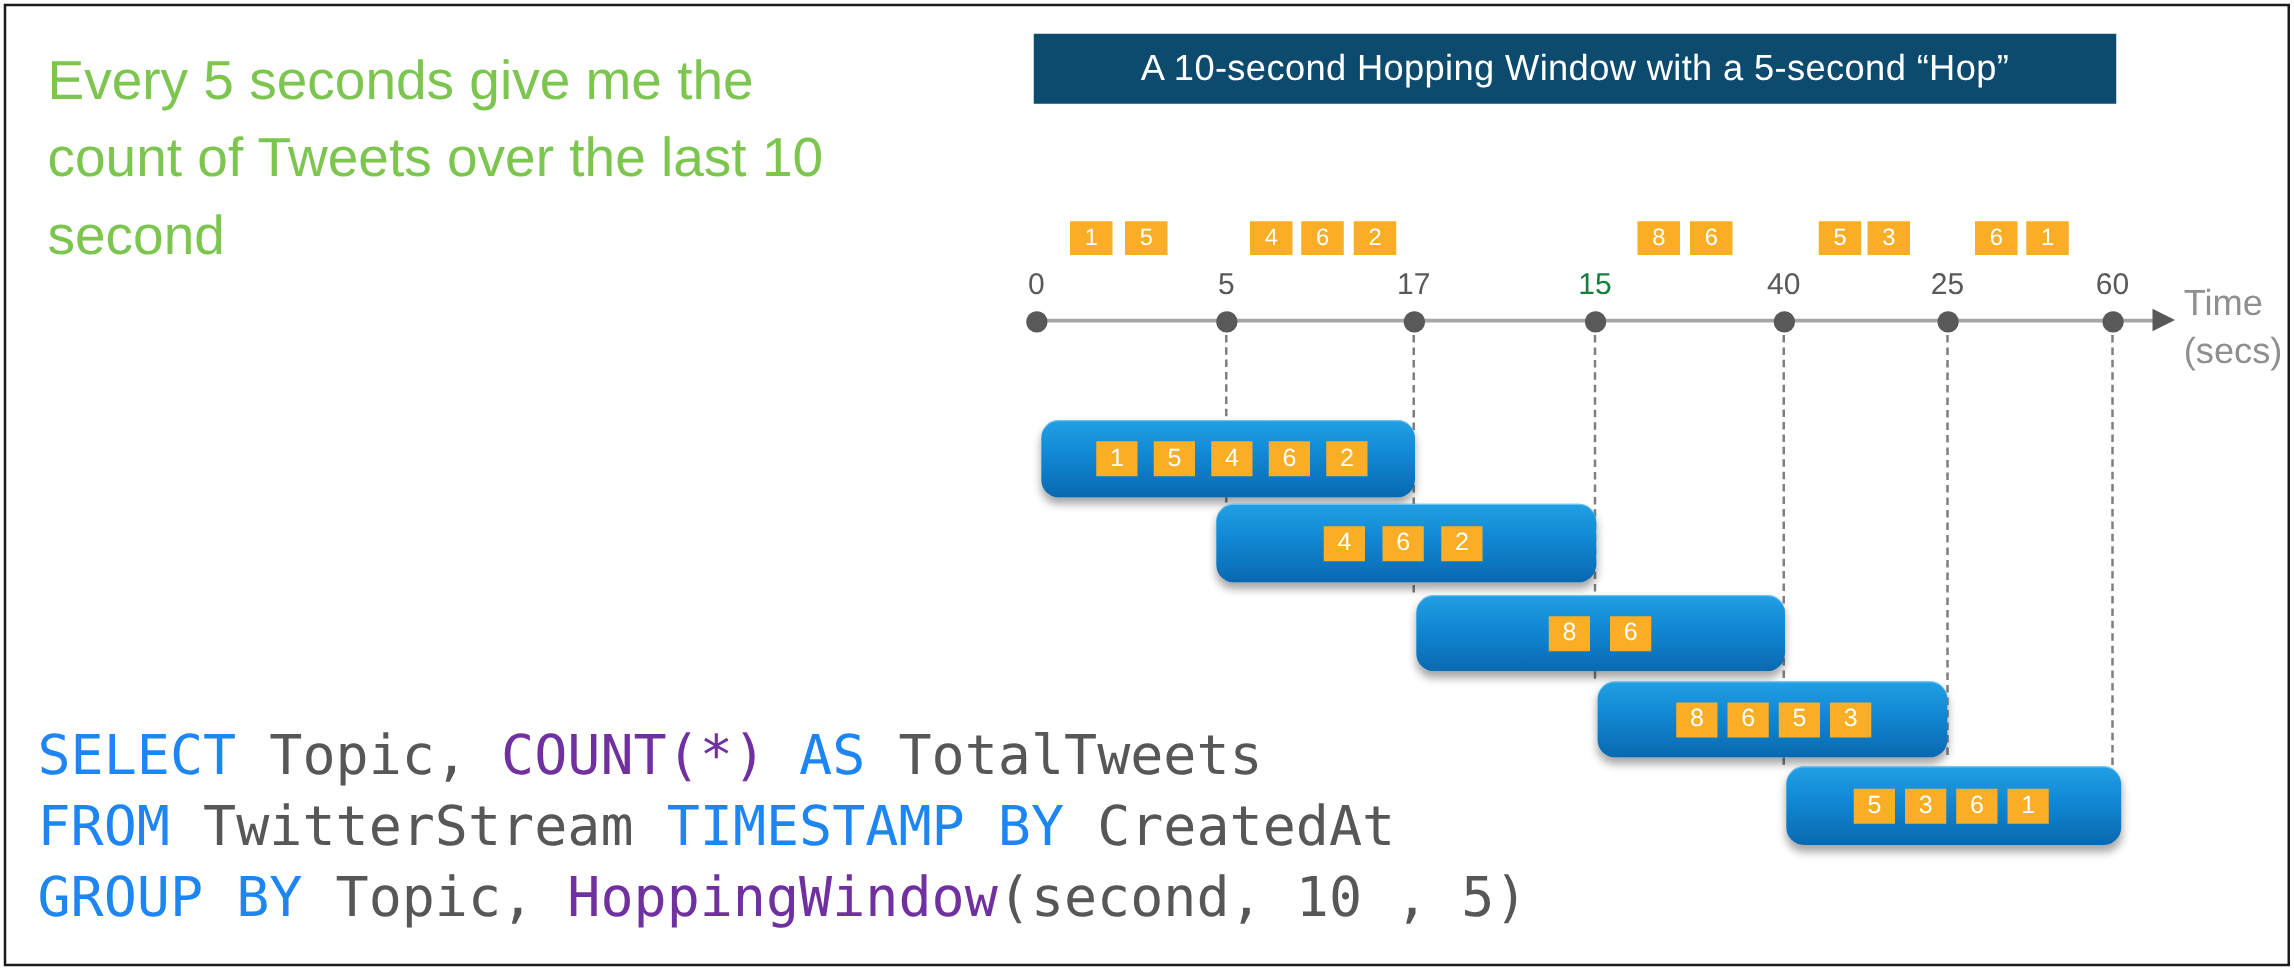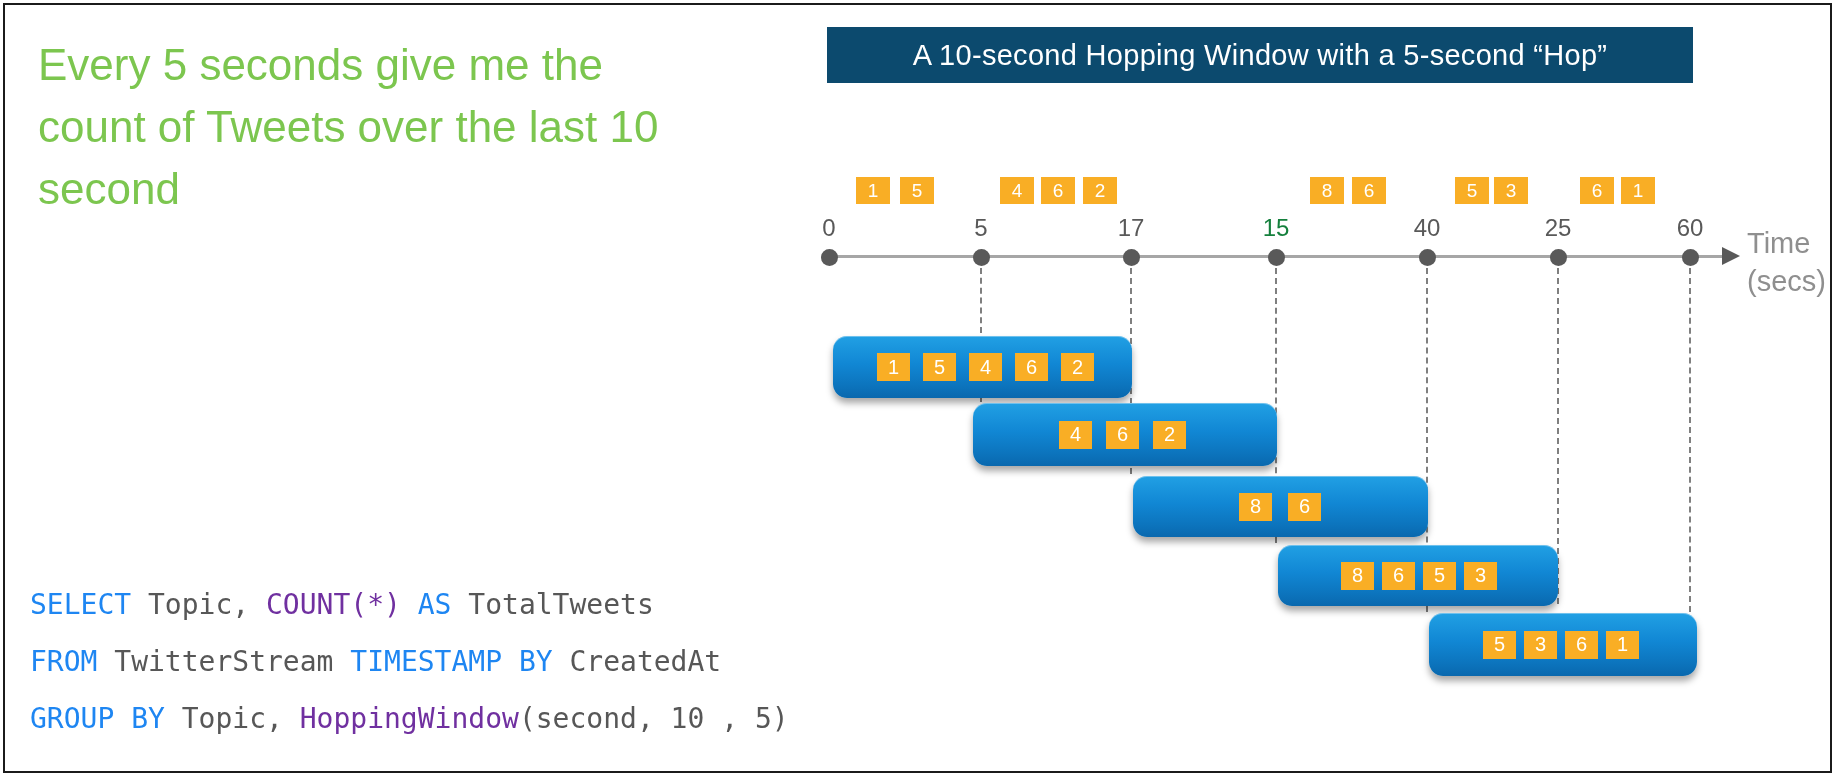--- a/index.html
+++ b/index.html
@@ -24,21 +24,21 @@
              color:#fff;font-size:19px;z-index:2;}
   .dash{position:absolute;width:0;border-left:2px dashed #7f7f7f;z-index:1;}
 
   .window{position:absolute;border-radius:14px;z-index:2;
           background:linear-gradient(180deg,#21a0e4 0%,#1187d4 45%,#0c74bd 80%,#0968ae 100%);
           box-shadow:0 5px 7px rgba(0,0,0,.35), inset 0 1px 0 rgba(255,255,255,.35);}
   .window .wbox{position:absolute;width:33px;height:28px;display:flex;align-items:center;justify-content:center;
                 color:#fff;font-size:20px;}
 
   #code{position:absolute;left:30px;top:576px;font-family:"DejaVu Sans Mono",monospace;
-        font-size:28px;line-height:57px;white-space:pre;z-index:2;}
+        font-size:44px;line-height:57px;white-space:pre;z-index:2;}
   .tok-kw{}
   .tok-fn{}
   .tok-plain{}
 </style>
 </head>
 <body>
 
 <div id="stage">
   <div id="frame"></div>
 

